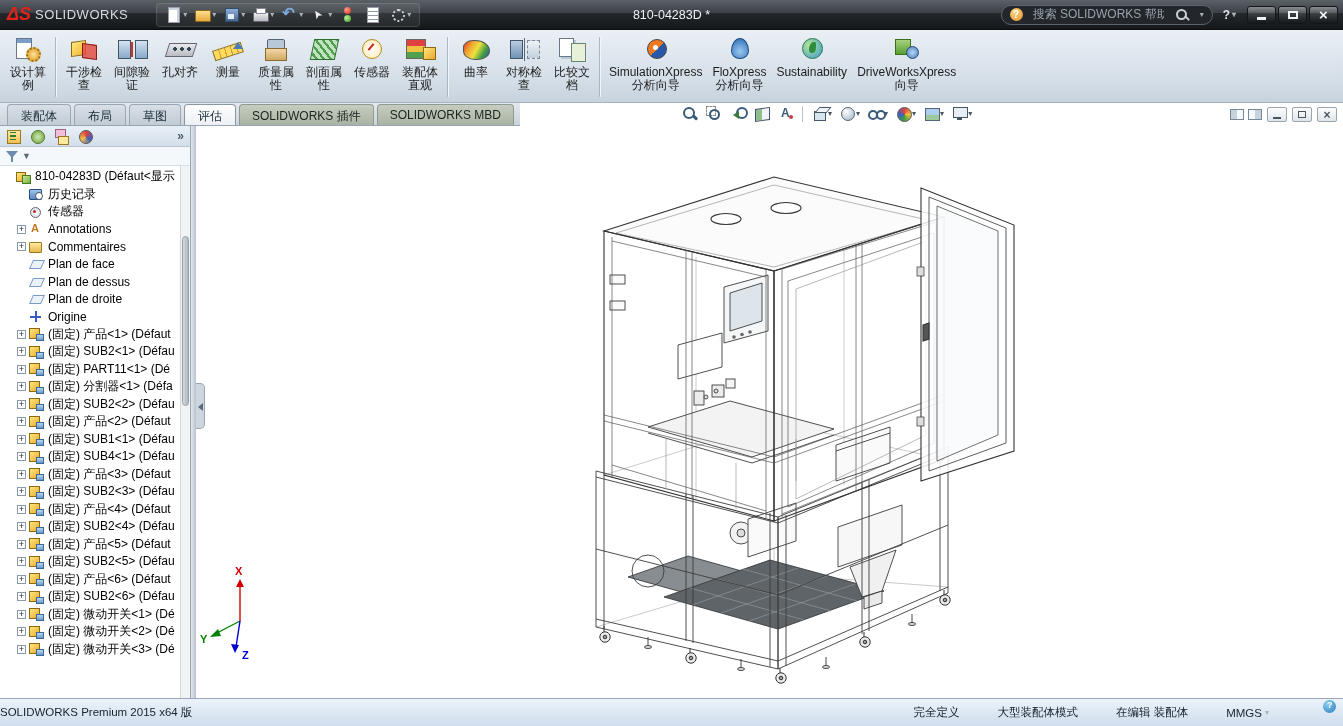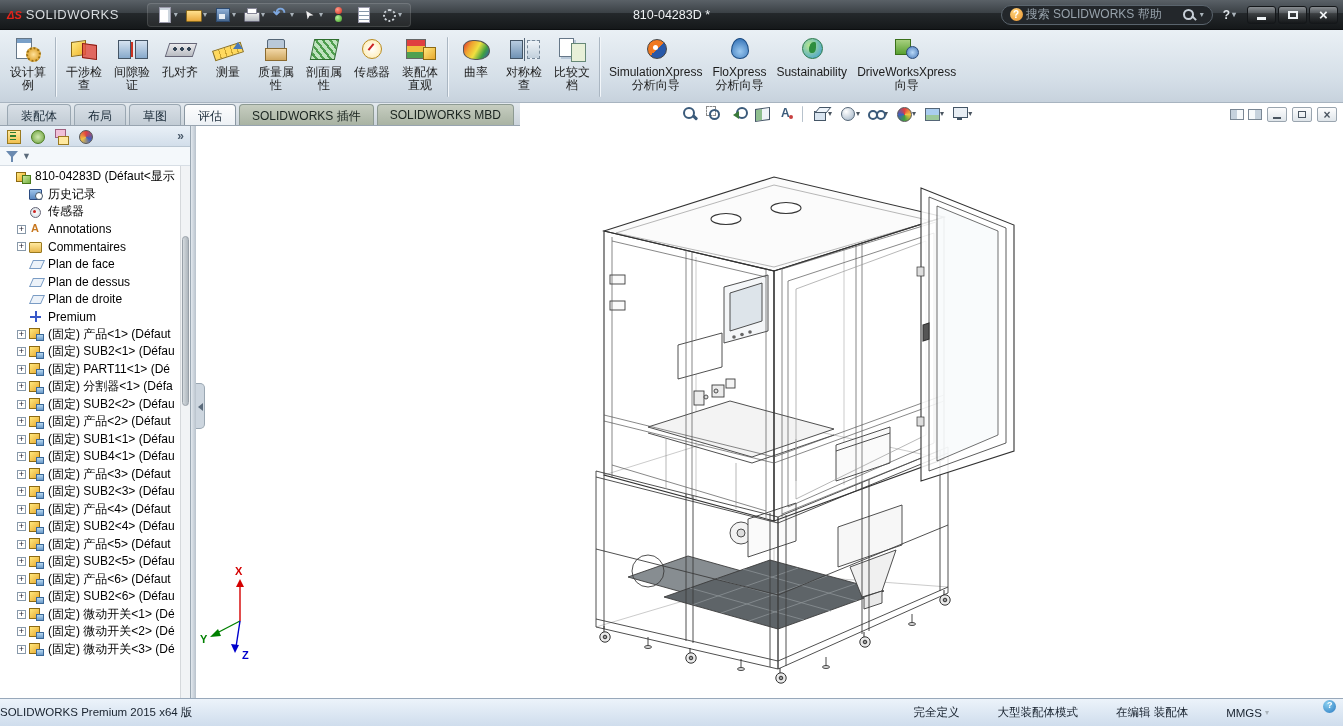--- a/index.html
+++ b/index.html
@@ -3,28 +3,28 @@
 <meta charset="utf-8">
 <style>
   *{box-sizing:border-box;margin:0;padding:0}
   html,body{width:1343px;height:726px;overflow:hidden;font-family:"Liberation Sans",sans-serif;font-size:12px;background:#fff}
   .app{position:relative;width:1343px;height:726px;display:flex;flex-direction:column}
 
   
   .titlebar{height:30px;flex:none;display:flex;align-items:center;color:#e8ecef;
     background:linear-gradient(#5a6167,#3a4045 45%,#24282b 46%,#15181a);border-bottom:1px solid #0c0e10}
   .logo{display:flex;align-items:center;margin-left:7px;gap:4px}
-  .logo .ds{color:#e2231a;font-weight:bold;font-style:italic;font-size:11px}
+  .logo .ds{color:#e2231a;font-weight:bold;font-style:italic;font-size:18px}
   .logo .brand{color:#d7dbde;font-weight:normal;font-size:13px;letter-spacing:.5px}
   .qat{display:flex;align-items:center;margin-left:28px;gap:3px;background:rgba(255,255,255,.07);
     border:1px solid rgba(255,255,255,.12);border-radius:4px;padding:1px 6px;height:24px}
   .qat-btn{display:flex;align-items:center;gap:1px;padding:0 2px;border-radius:2px}
   .ddc{font-size:8px;color:#aab3ba;line-height:1}
   .doc-title{position:absolute;left:50%;top:8px;transform:translateX(-50%);font-size:12.5px;color:#eef1f3}
-  .search-pill{margin-left:auto;display:flex;align-items:center;gap:3px;width:212px;height:20px;
+  .search-pill{margin-left:auto;display:flex;align-items:center;gap:10px;width:212px;height:20px;
     background:#23272b;border:1px solid #5a646d;border-radius:11px;padding:0 8px;flex:none}
   .search-pill .ph{color:#97a2ab;font-size:12px;flex:1;white-space:nowrap;overflow:hidden}
   .help-btn{display:flex;align-items:center;gap:2px;margin:0 9px 0 10px;color:#dfe4e8;font-weight:bold}
   .win-btns{display:flex;margin-right:5px}
   .twin{width:29px;height:18px;border:1px solid #14171a;border-radius:3px;margin-left:2px;
     background:linear-gradient(rgba(255,255,255,.35),rgba(255,255,255,.1) 45%,rgba(0,0,0,.18));
     display:flex;align-items:center;justify-content:center}
   .glyph-min{width:9px;height:3px;background:#eef2f5;margin-top:7px}
   .glyph-max{width:10px;height:8px;border:2px solid #eef2f5}
   .glyph-close::before{content:"×";color:#f2f5f7;font-size:15px;font-weight:bold;line-height:1}
@@ -577,21 +577,21 @@
 
             <div class="trow lvl1">
               <span class="exp"></span>
               <span class="ticon plane-icon"></span>
               <span class="tlabel">Plan de droite</span>
             </div>
 
             <div class="trow lvl1">
               <span class="exp"></span>
               <span class="ticon origin-icon"></span>
-              <span class="tlabel">Premium</span>
+              <span class="tlabel">Origine</span>
             </div>
 
             <div class="trow lvl1">
               <span class="exp">+</span>
               <span class="ticon component-icon"></span>
               <span class="tlabel">(固定) 产品&lt;1&gt; (Défaut</span>
             </div>
 
             <div class="trow lvl1">
               <span class="exp">+</span>

